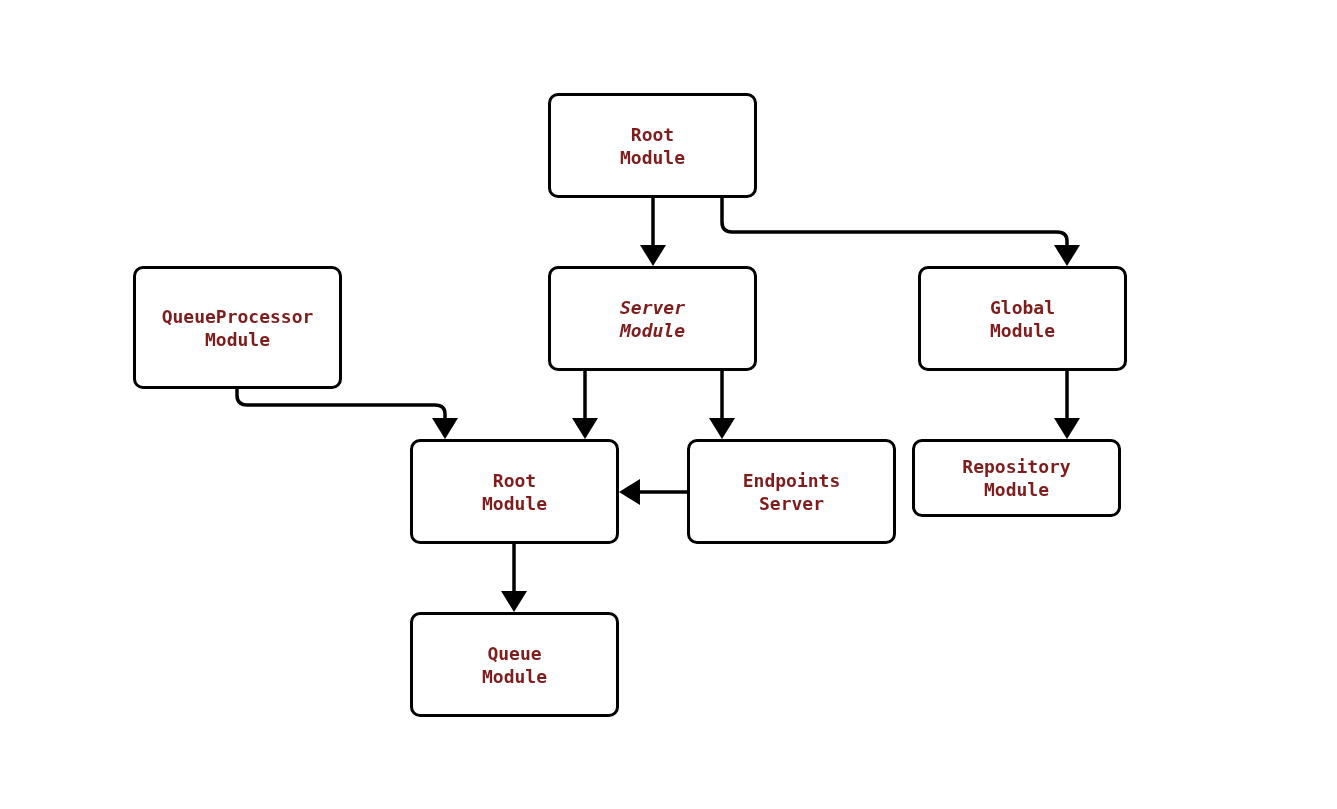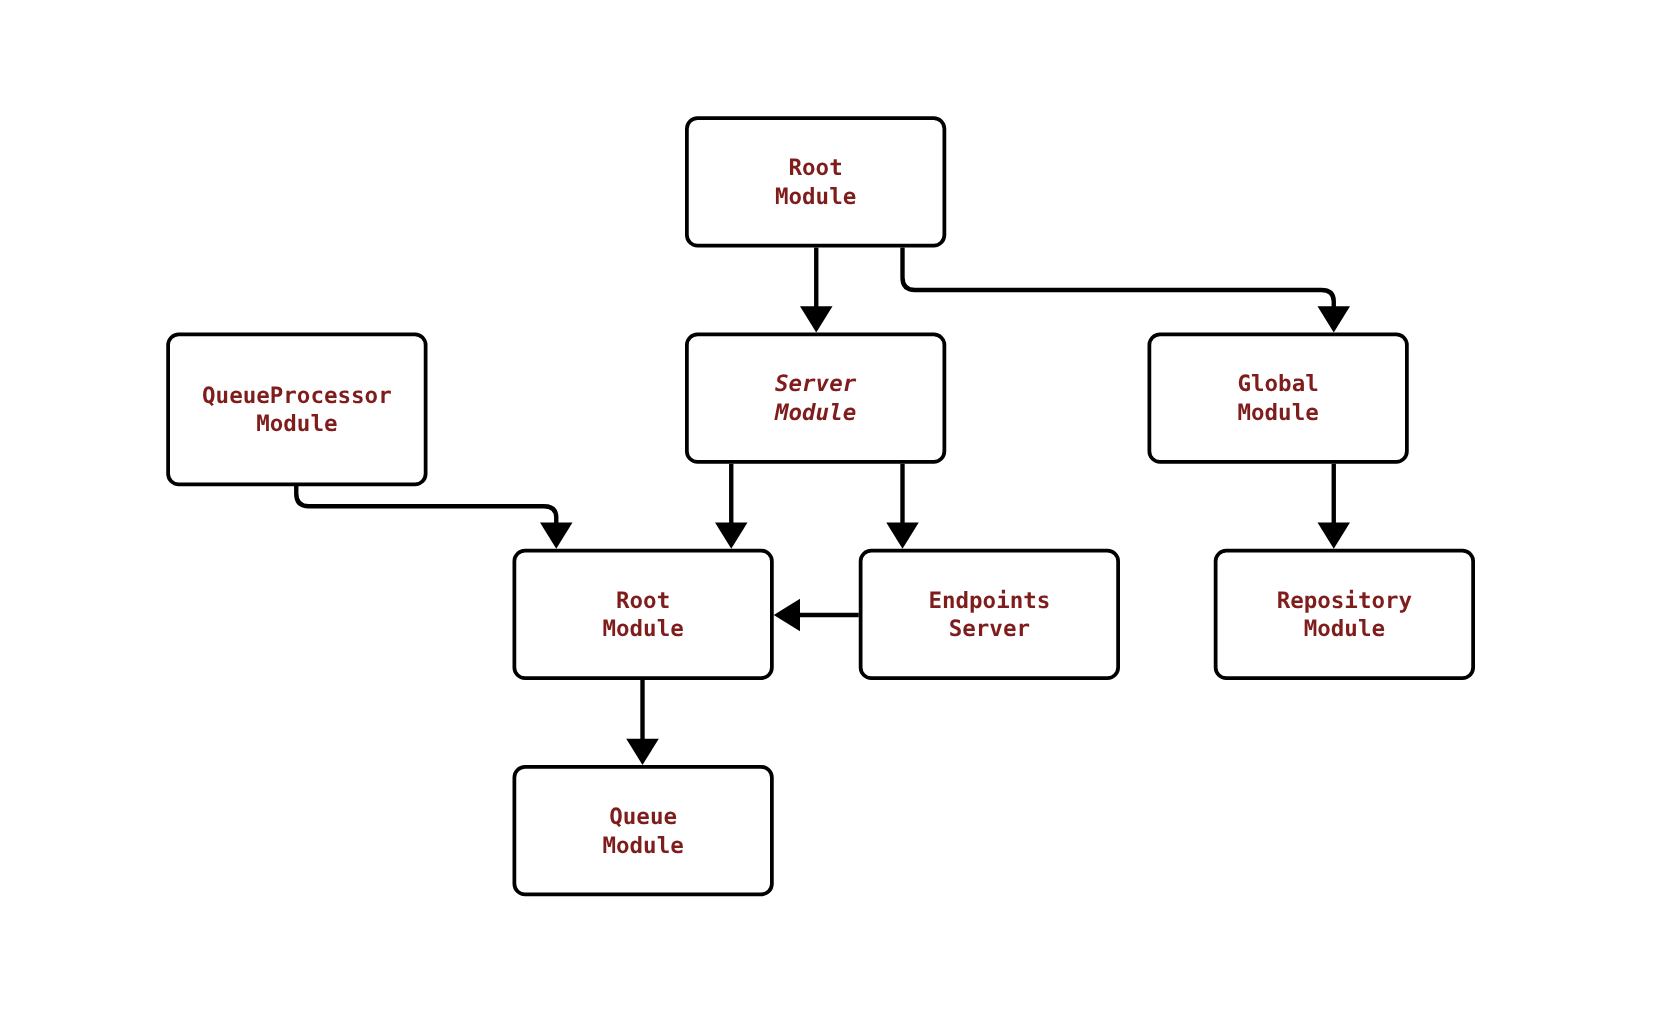--- a/index.html
+++ b/index.html
@@ -81,21 +81,21 @@
 Module</span>
     </div>
     <div class="node" style="left: 410px; top: 439px; width: 209px; height: 105px;">
       <span class="label">Root
 Module</span>
     </div>
     <div class="node" style="left: 687px; top: 439px; width: 209px; height: 105px;">
       <span class="label">Endpoints
 Server</span>
     </div>
-    <div class="node" style="left: 971px; top: 439px; width: 209px; height: 105px;">
+    <div class="node" style="left: 912px; top: 439px; width: 209px; height: 78px;">
       <span class="label">Repository
 Module</span>
     </div>
     <div class="node" style="left: 410px; top: 612px; width: 209px; height: 105px;">
       <span class="label">Queue
 Module</span>
     </div>
   </div>
 
 </body></html>

